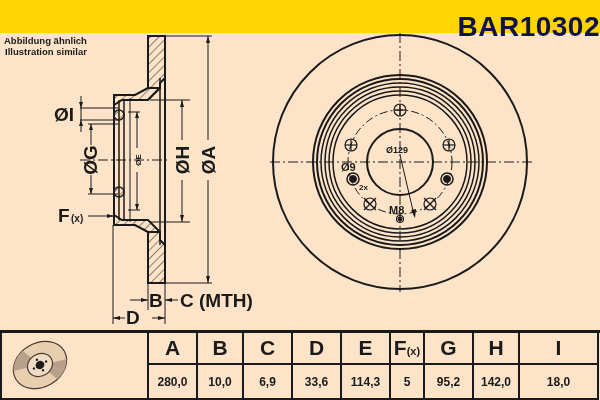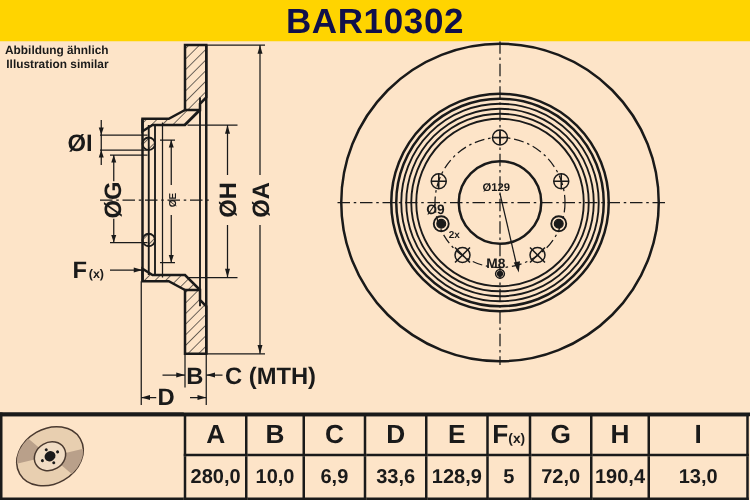--- a/index.html
+++ b/index.html
@@ -1,25 +1,25 @@
 <!DOCTYPE html>
 <html><head>
 <meta charset="utf-8">
 <style>
   html, body { margin:0; padding:0; }
   body { width:600px; height:400px; overflow:hidden; background:#fde4c8; font-family:"Liberation Sans", sans-serif; position:relative; }
   .header { position:absolute; left:0; top:0; width:600px; height:33px; background:#ffd400; }
-  .title { position:absolute; left:0; width:600px; top:1px; text-align:center; font-weight:bold; font-size:28px; color:#10104a; letter-spacing:0.5px; line-height:31px; }
+  .title { position:absolute; left:0; width:600px; top:11px; text-align:right; font-weight:bold; font-size:28px; color:#10104a; letter-spacing:0.5px; line-height:31px; }
   .note { position:absolute; left:4px; top:35px; font-size:9.5px; font-weight:bold; color:#1a1a1a; line-height:11px;text-align:right; }
   .drawing { position:absolute; left:0; top:33px; width:600px; height:297px; }
   .table-wrap { position:absolute; left:0; top:330px; width:600px; height:70px; }
   table.spec { position:absolute; left:147px; top:1px; border-collapse:collapse; height:68px; }
   table.spec td { border:2px solid #1a1a1a; text-align:center; font-weight:bold; color:#1a1a1a; padding:0; }
   table.spec tr.hdr td { height:30px; font-size:21px; }
-  table.spec tr.val td { height:33px; font-size:16px; }
+  table.spec tr.val td { height:33px; font-size:12px; }
   .fx-sub { font-size:11px; }
   .thumb-cell { position:absolute; left:0; top:0; width:147px; height:70px; box-sizing:border-box; border-top:3px solid #1a1a1a; border-bottom:2px solid #1a1a1a; border-left:2px solid #1a1a1a; }
   .table-topline { position:absolute; left:0; top:0; width:600px; height:3px; background:#1a1a1a; }
 </style>
 </head>
 <body>
 
 <div class="header">
   <div class="title">BAR10302</div>
 </div>
@@ -204,21 +204,21 @@
       <td style="width:32px"><span>F</span><span class="fx-sub">(x)</span></td>
       <td style="width:47px">G</td>
       <td style="width:44px">H</td>
       <td style="width:77px">I</td>
     </tr>
     <tr class="val">
       <td>280,0</td>
       <td>10,0</td>
       <td>6,9</td>
       <td>33,6</td>
-      <td>128,9</td>
+      <td>114,3</td>
       <td>5</td>
-      <td>72,0</td>
-      <td>190,4</td>
-      <td>13,0</td>
+      <td>95,2</td>
+      <td>142,0</td>
+      <td>18,0</td>
     </tr>
   </tbody>
     </table>
 </div>
 
 </body></html>

